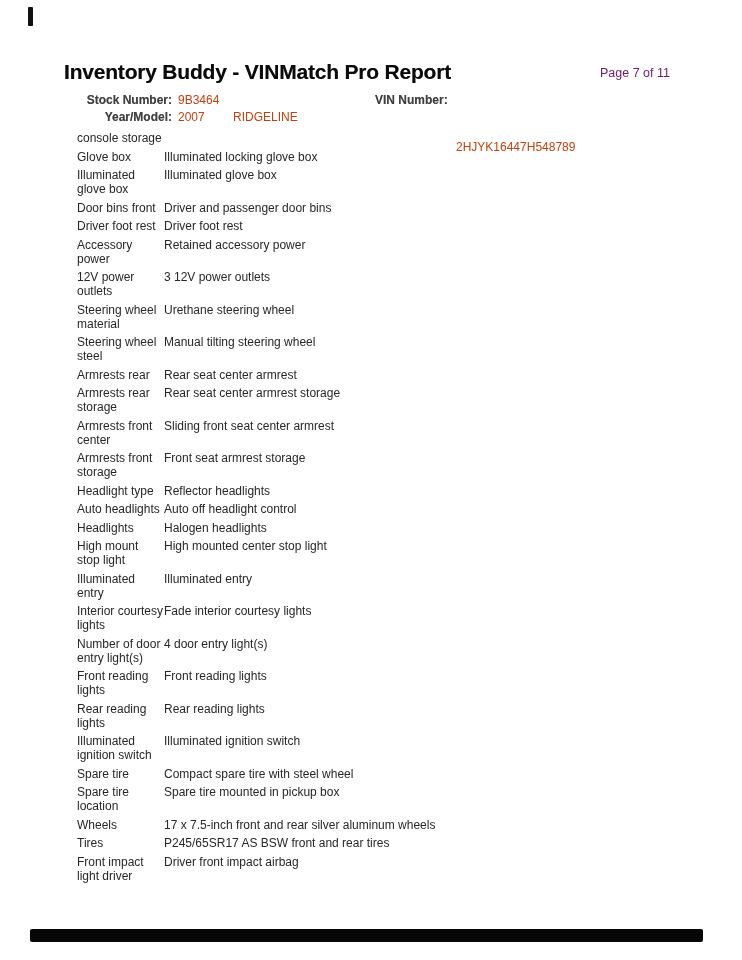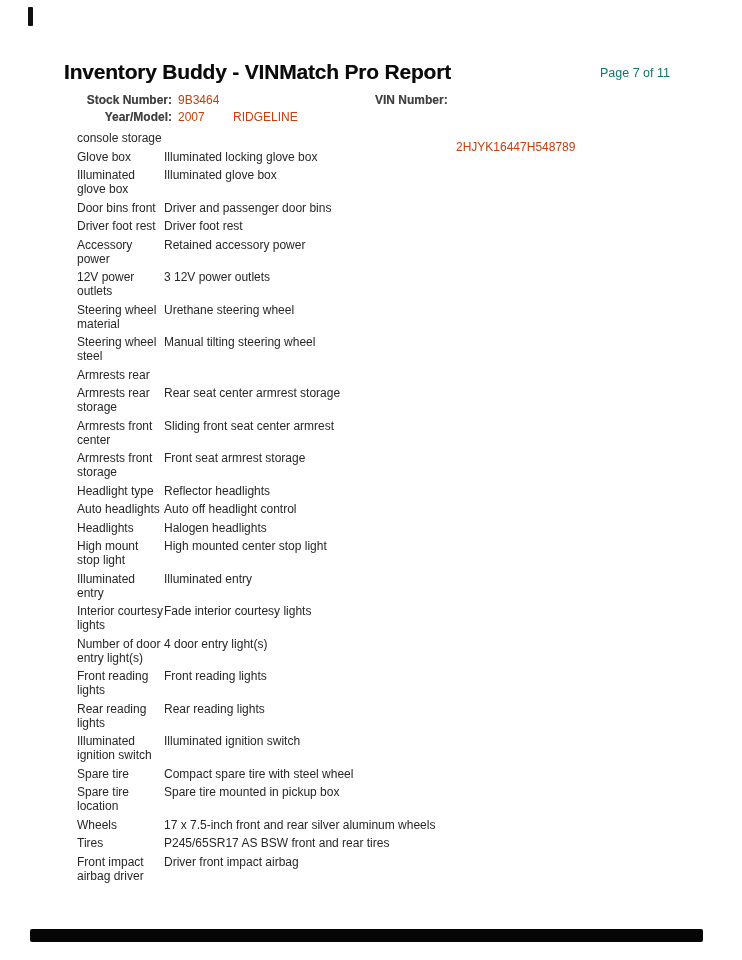--- a/index.html
+++ b/index.html
@@ -21,21 +21,21 @@
   }
   
   .title{
     position:absolute;left:64px;top:60px;margin:0;
     font-size:21px;font-weight:bold;color:#0b0b0b;letter-spacing:-0.2px;
     white-space:nowrap;
     text-shadow:0 0 0.5px rgba(0,0,0,.55);
   }
   .page-indicator{
     position:absolute;left:600px;top:66px;
-    font-size:12.5px;color:#0f766e;white-space:nowrap;
+    font-size:12.5px;color:#701a75;white-space:nowrap;
   }
   .meta-label{
     position:absolute;font-size:12px;font-weight:bold;color:#404040;
     white-space:nowrap;text-shadow:0 0 0.4px rgba(0,0,0,.4);
   }
   .meta-value{
     position:absolute;font-size:12px;color:#c2410c;white-space:nowrap;
   }
   .lbl-right{left:40px;width:132px;text-align:right;}
   .row1{top:93px;}
@@ -102,20 +102,21 @@
       <div class="frow">
         <div class="flabel">Steering wheel material</div>
         <div class="fvalue">Urethane steering wheel</div>
       </div>
       <div class="frow">
         <div class="flabel">Steering wheel steel</div>
         <div class="fvalue">Manual tilting steering wheel</div>
       </div>
       <div class="frow">
         <div class="flabel">Armrests rear</div>
+        <div class="fvalue">Rear seat center armrest</div>
       </div>
       <div class="frow">
         <div class="flabel">Armrests rear storage</div>
         <div class="fvalue">Rear seat center armrest storage</div>
       </div>
       <div class="frow">
         <div class="flabel">Armrests front center</div>
         <div class="fvalue">Sliding front seat center armrest</div>
       </div>
       <div class="frow">
@@ -172,20 +173,20 @@
       </div>
       <div class="frow">
         <div class="flabel">Wheels</div>
         <div class="fvalue">17 x 7.5-inch front and rear silver aluminum wheels</div>
       </div>
       <div class="frow">
         <div class="flabel">Tires</div>
         <div class="fvalue">P245/65SR17 AS BSW front and rear tires</div>
       </div>
       <div class="frow">
-        <div class="flabel">Front impact airbag driver</div>
+        <div class="flabel">Front impact light driver</div>
         <div class="fvalue">Driver front impact airbag</div>
       </div>
     </div>
 
   <div class="artifact-bottom-bar"></div>
 
 </div>
 
 </body></html>

